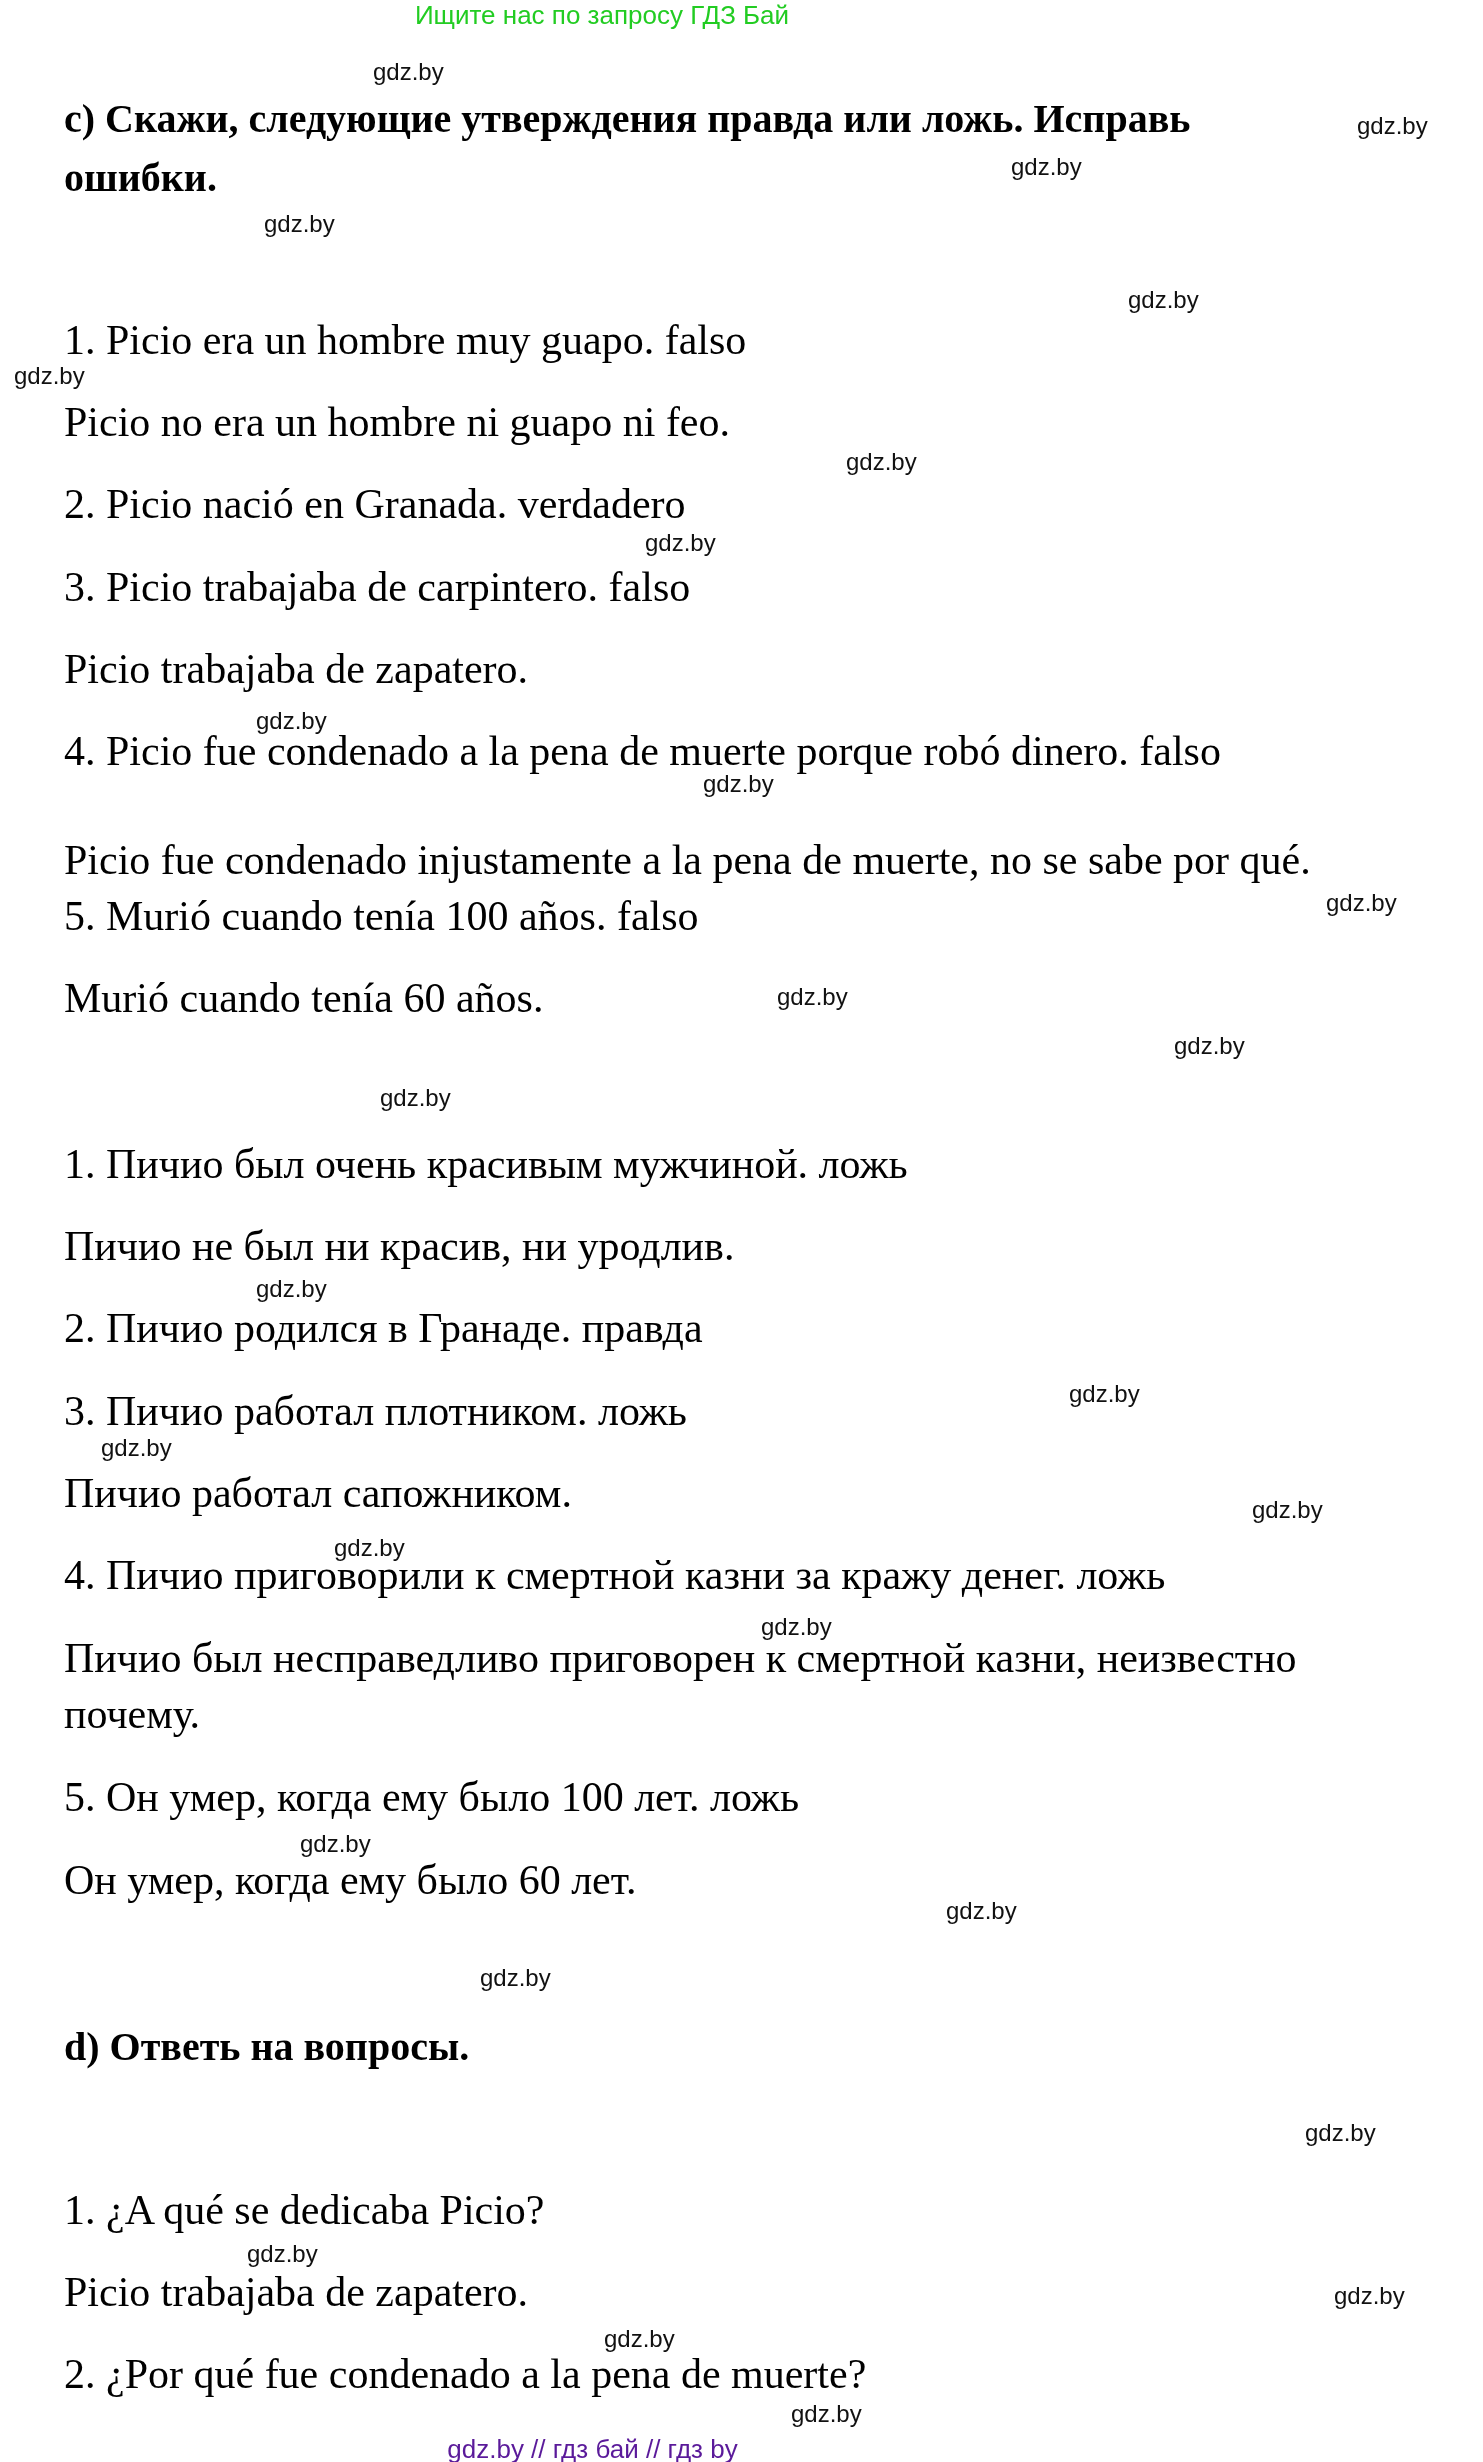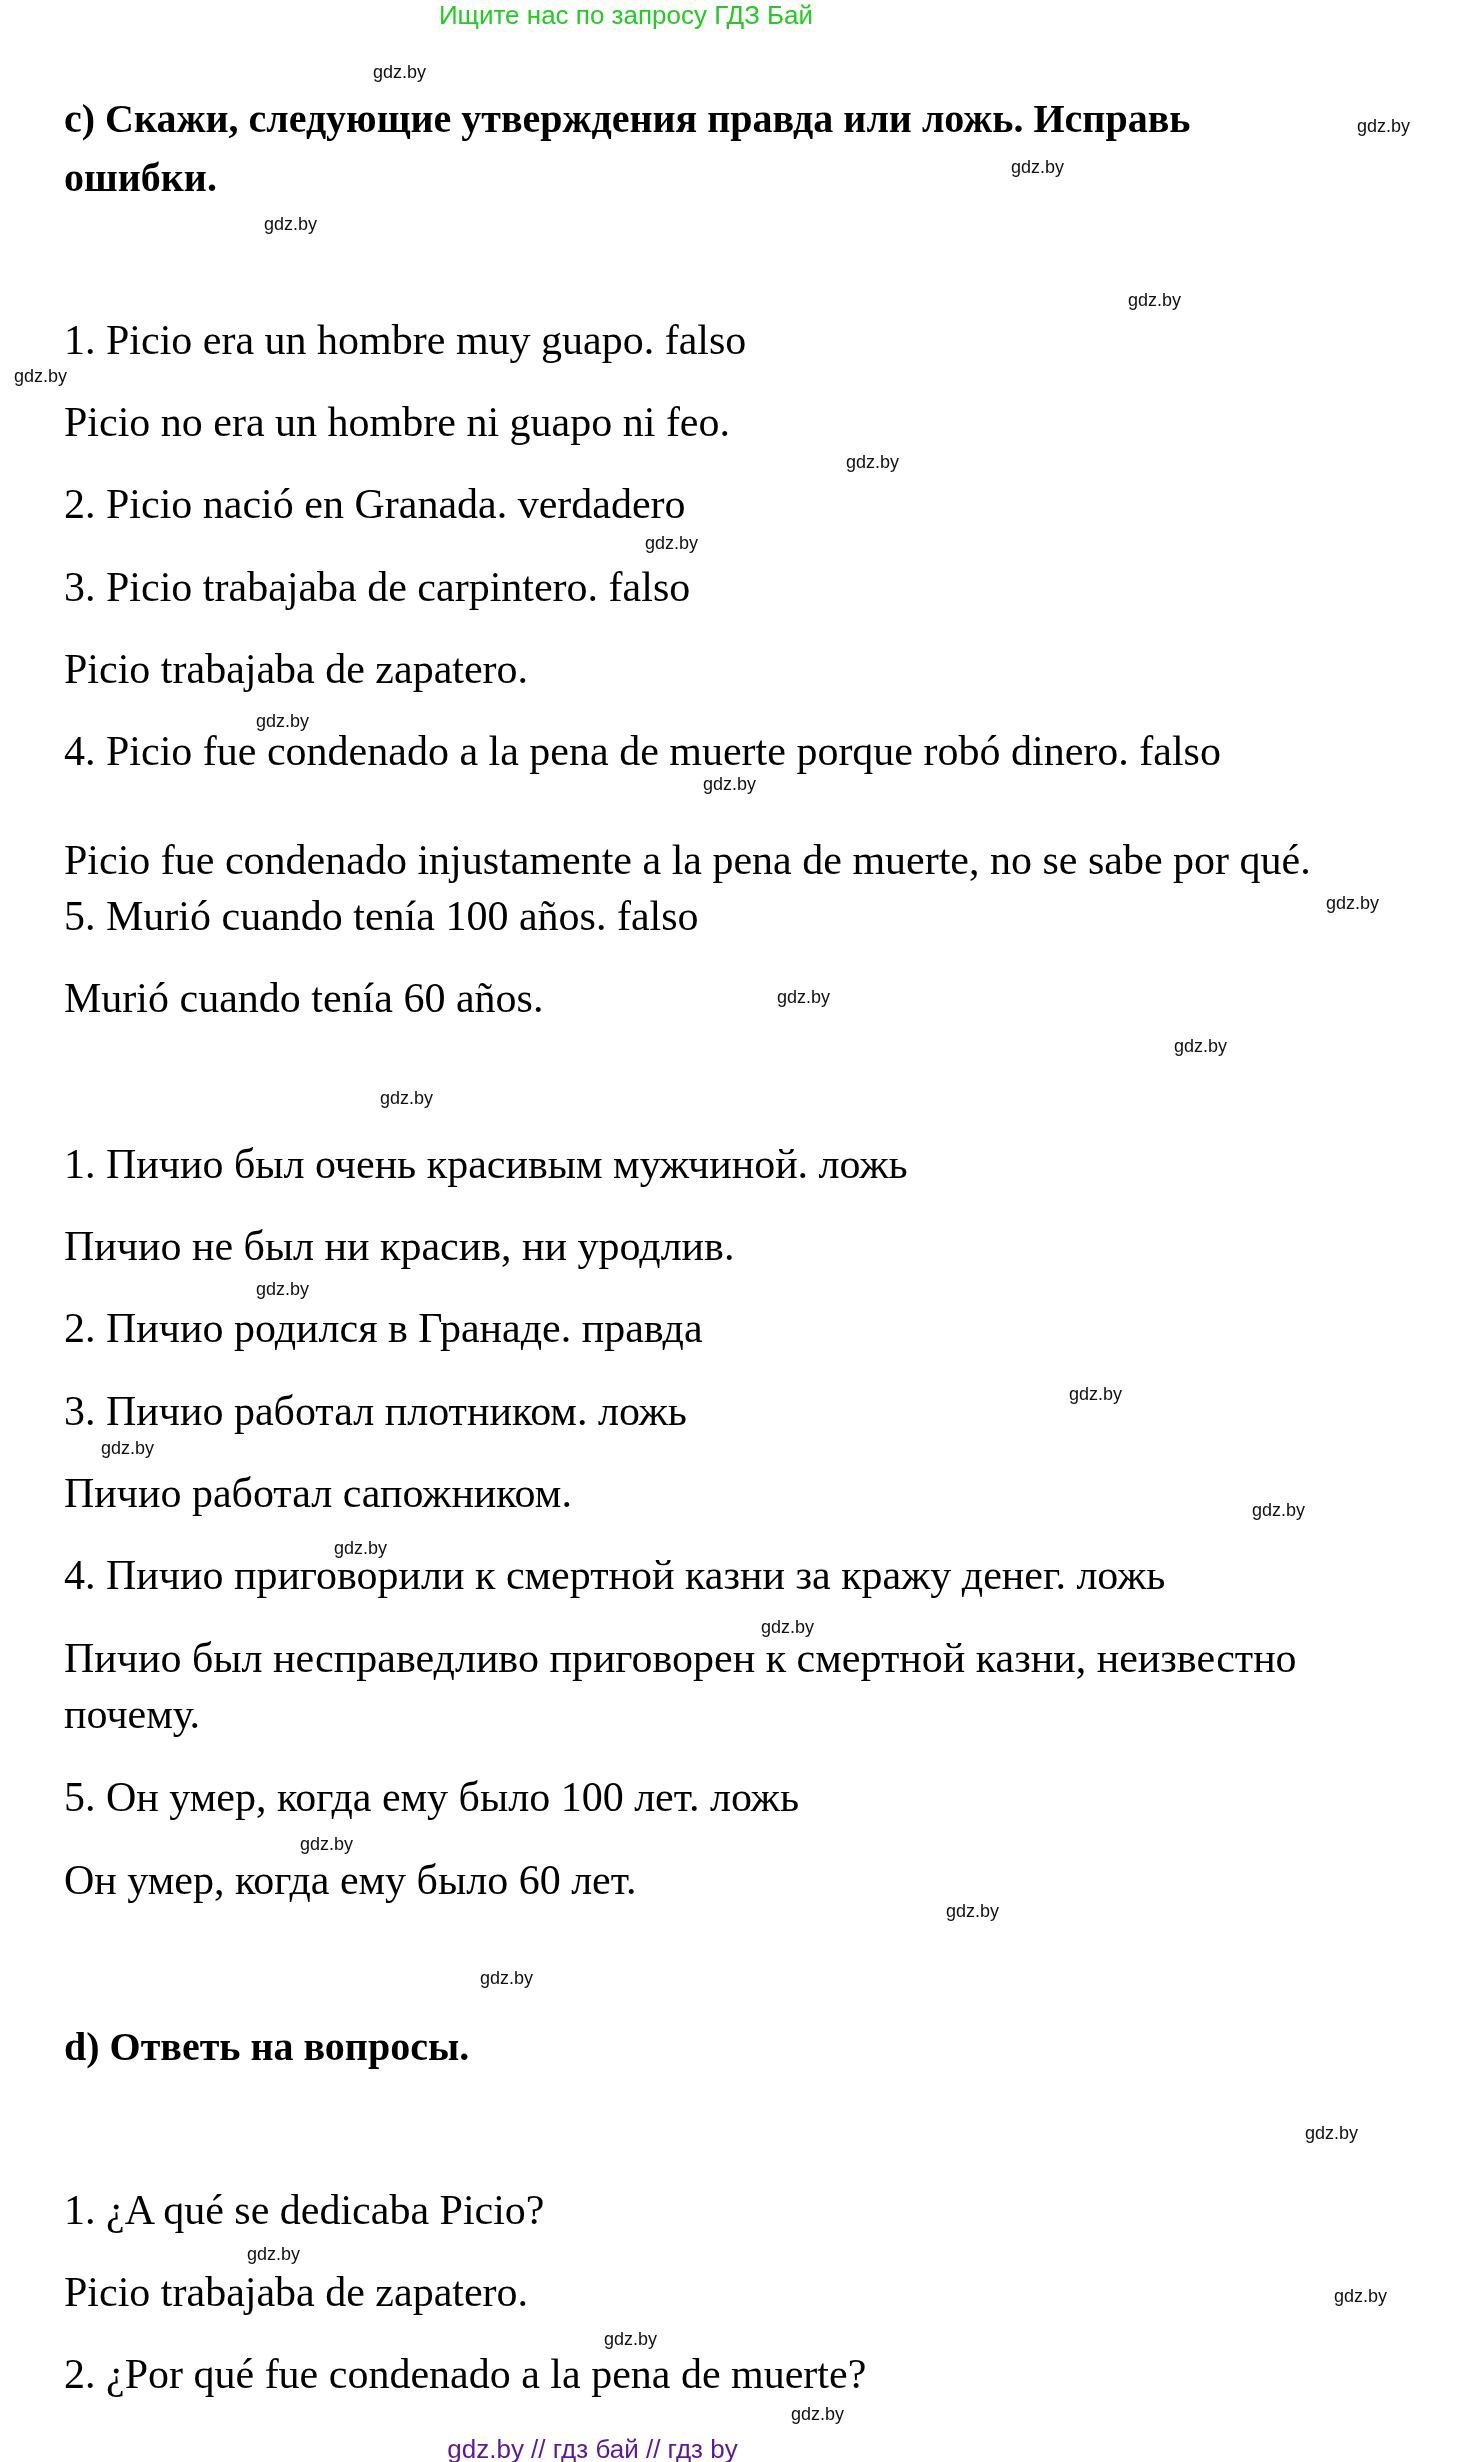--- a/index.html
+++ b/index.html
@@ -1,21 +1,21 @@
 <!DOCTYPE html>
 <html style="font-size:12.4px"><head>
 <meta charset="utf-8">
 <style>
   html, body { margin:0; padding:0; background:#ffffff; }
   body { width:1483px; height:2462px; position:relative; overflow:hidden; }
-  .top-banner { position:absolute; top:0; left:0; width:1204px; text-align:center; color:#22cc22; font-family:"Liberation Sans", sans-serif; font-size:26px; line-height:31px;padding-left:24px; }
+  .top-banner { position:absolute; top:0; left:0; width:1204px; text-align:center; color:#22cc22; font-family:"Liberation Sans", sans-serif; font-size:26px; line-height:31px; }
   .bottom-banner { position:absolute; top:2438px; left:0; width:1185px; text-align:center; color:#5a1a9a; font-family:"Liberation Sans", sans-serif; font-size:26px; line-height:23px; }
   .heading { position:absolute; left:64px; font-family:"Liberation Serif", serif; font-weight:bold; font-size:40px; line-height:59px; color:#000; }
   .line { position:absolute; left:64px; font-family:"Liberation Serif", serif; font-size:42px; line-height:47px; color:#000; white-space:nowrap; }
-  .wm { position:absolute; font-family:"Liberation Sans", sans-serif; font-size:18px; color:#111; line-height:26.4px; }
+  .wm { position:absolute; font-family:"Liberation Sans", sans-serif; font-size:24px; color:#111; line-height:26.4px; }
 </style>
 </head>
 <body>
 
 <div class="top-banner">Ищите нас по запросу ГДЗ Бай</div>
 
 <div class="heading" style="top:89px;">c) Скажи, следующие утверждения правда или ложь. Исправь</div>
 <div class="heading" style="top:148px;text-align:right;">ошибки.</div>
 
 <div class="line" style="top:317px;">1. Picio era un hombre muy guapo. falso</div>

